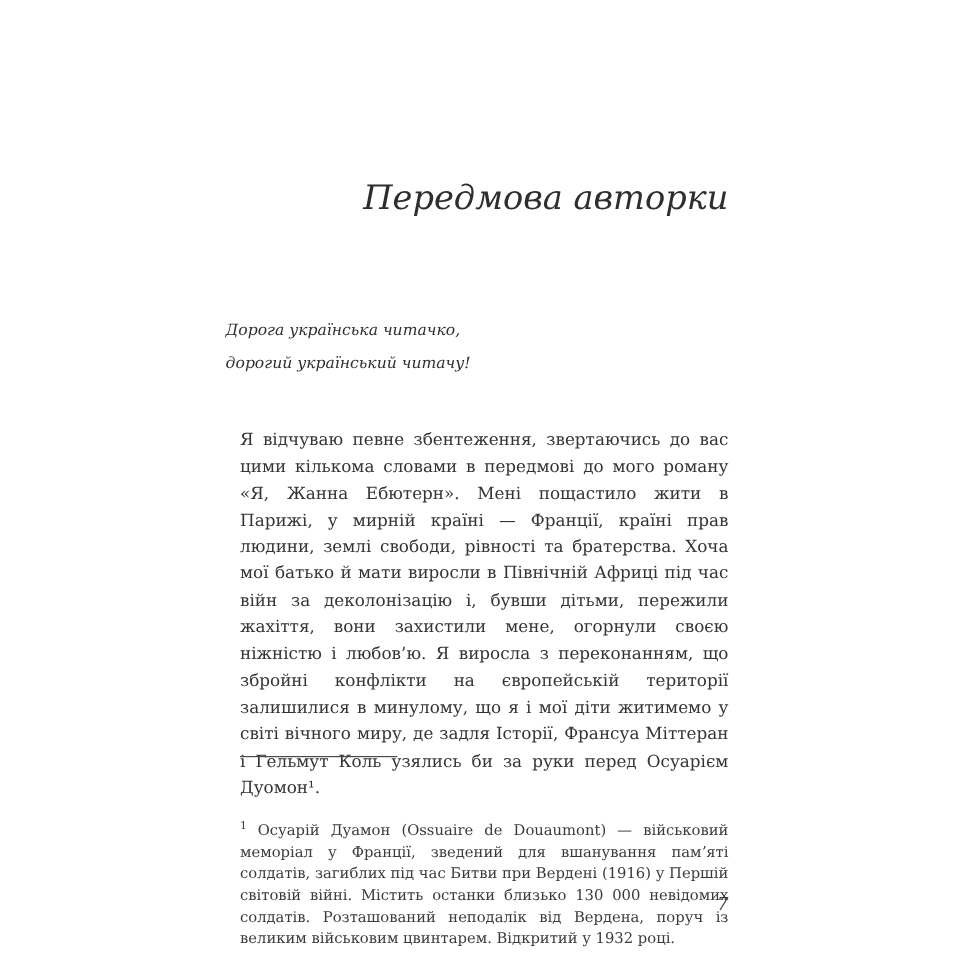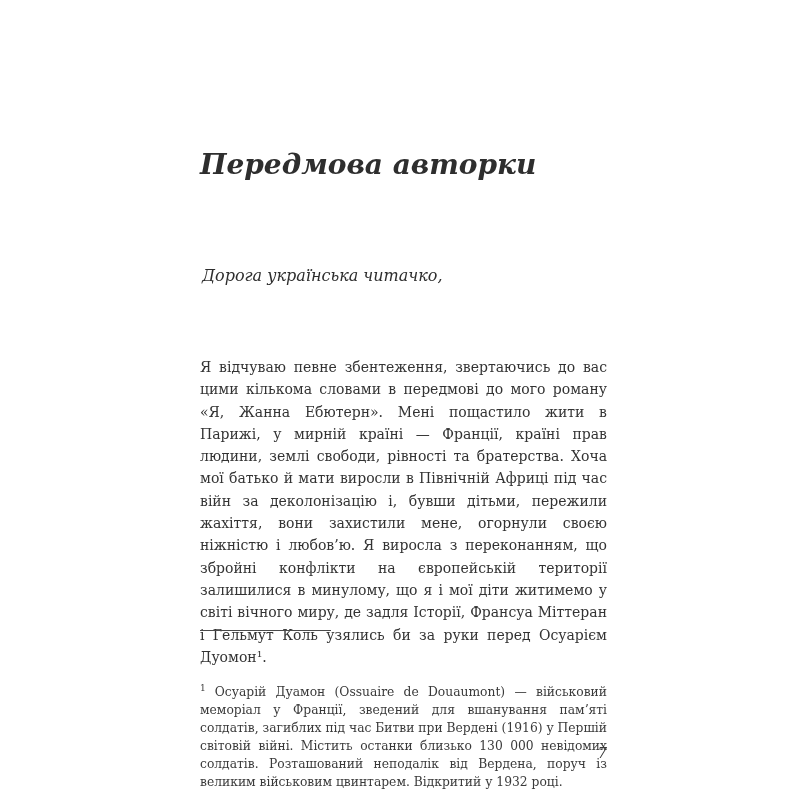--- a/index.html
+++ b/index.html
@@ -14,35 +14,34 @@
     background: #ffffff;
     font-family: "DejaVu Serif", "Liberation Serif", serif;
     color: #333333;
     overflow: hidden;
   }
   .chapter-title {
     position: absolute;
     left: 200px;
     top: 148px;
     width: 407px;
-    text-align: left;
+    text-align: right;
     font-style: italic;
     font-size: 28px;
     line-height: 34px;
     color: #2e2e2e;
     white-space: nowrap;
-    font-weight: bold;
   }
   .salutation {
     position: absolute;
-    left: 202px;
+    left: 188px;
     top: 262px;
     width: 407px;
     font-style: italic;
-    font-size: 16px;
+    font-size: 13px;
     line-height: 28px;
     color: #2e2e2e;
   }
   .body-text {
     position: absolute;
     left: 200px;
     top: 356px;
     width: 407px;
     font-size: 14px;
     line-height: 22.3px;
@@ -86,20 +85,21 @@
 </style>
 </head>
 <body>
 
 <div class="page">
 
   <div class="chapter-title">Передмова авторки</div>
 
   <div class="salutation">
     <div>Дорога українська читачко,</div>
+    <div>дорогий український читачу!</div>
   </div>
 
   <div class="body-text">Я відчуваю певне збентеження, звертаючись до вас цими кількома словами в передмові до мого роману «Я, Жанна Ебютерн». Мені пощастило жити в Парижі, у мирній країні — Франції, країні прав людини, землі свободи, рівності та братерства. Хоча мої батько й мати виросли в Північній Африці під час війн за деколонізацію і, бувши дітьми, пережили жахіття, вони захистили мене, огорнули своєю ніжністю і любов’ю. Я виросла з переконанням, що збройні конфлікти на європейській території залишилися в минулому, що я і мої діти житимемо у світі вічного миру, де задля Історії, Франсуа Міттеран і Гельмут Коль узялись би за руки перед Осуарієм Дуомон¹.</div>
 
   <div class="footnote-rule"></div>
 
   <div class="footnote">
     <sup>1</sup><span>Осуарій Дуамон (Ossuaire de Douaumont) — військовий меморіал у Франції, зведений для вшанування памʼяті солдатів, загиблих під час Битви при Вердені (1916) у Першій світовій війні. Містить останки близько 130 000 невідомих солдатів. Розташований неподалік від Вердена, поруч із великим військовим цвинтарем. Відкритий у 1932 році.</span>
   </div>
 

